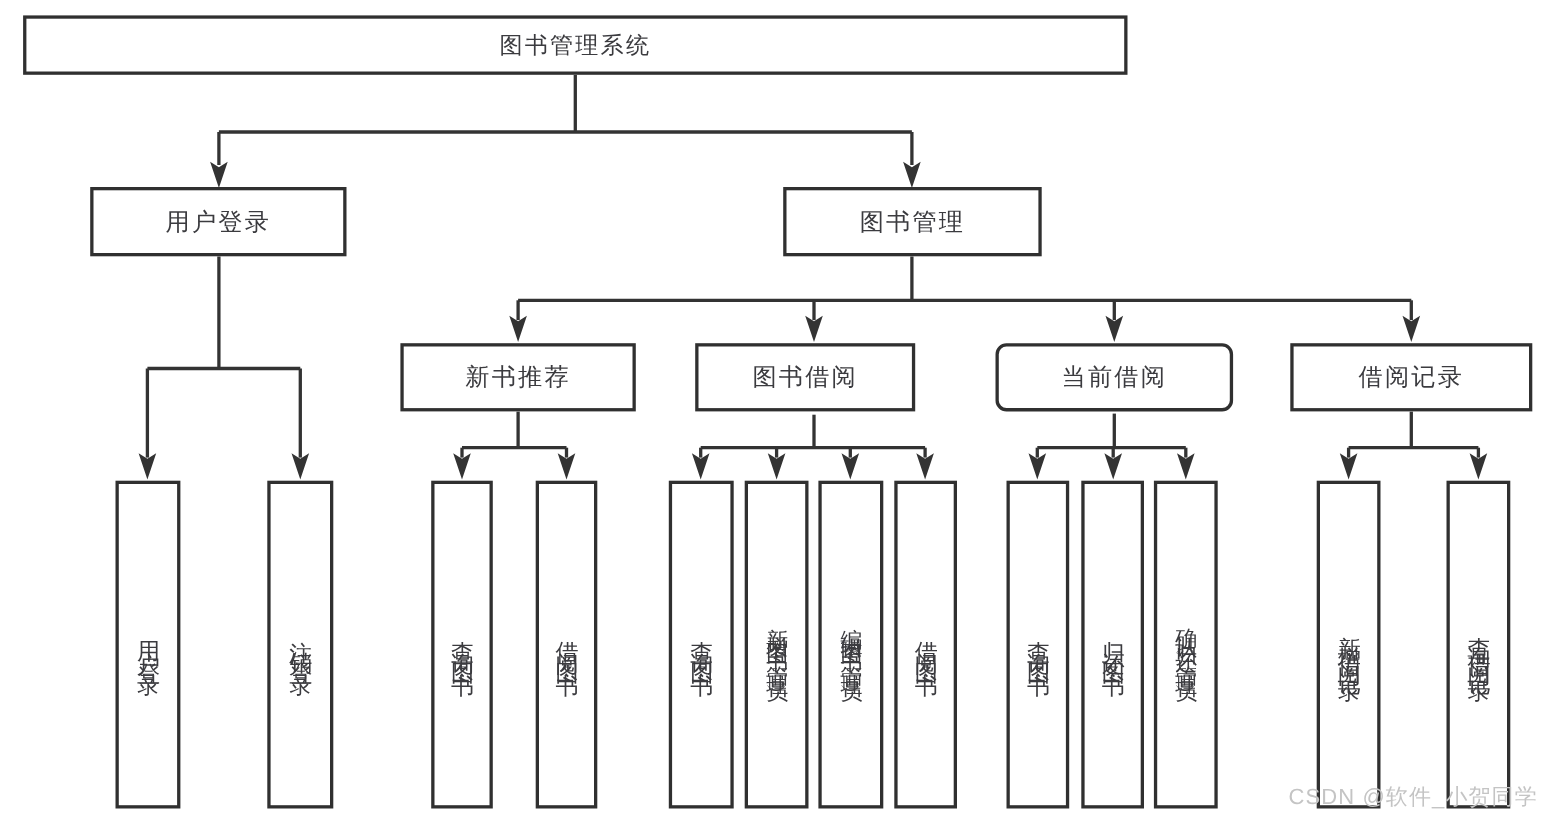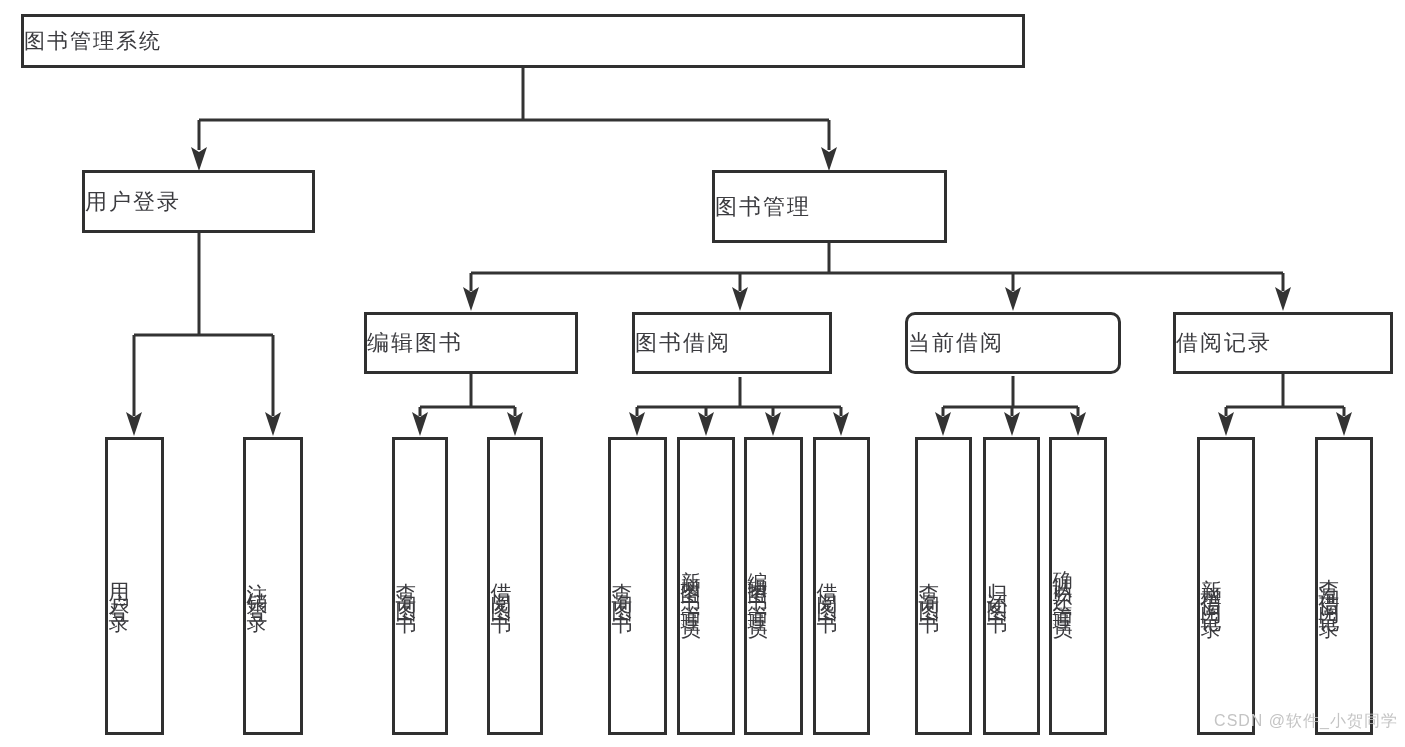--- a/index.html
+++ b/index.html
@@ -3,31 +3,31 @@
 <meta charset="utf-8">
 <style>
   html,body{margin:0;padding:0;background:#ffffff;}
   .canvas{
     position:relative;width:1405px;height:747px;background:#ffffff;overflow:hidden;
     font-family:"Liberation Sans","DejaVu Sans",sans-serif;color:#3b3b3f;
   }
   .connectors{position:absolute;left:0;top:0;width:1405px;height:747px;z-index:1;}
   .box{
     position:absolute;box-sizing:border-box;border:3px solid #303030;background:#ffffff;
-    display:flex;align-items:center;justify-content:flex-start;z-index:2;
+    display:flex;align-items:center;justify-content:center;z-index:2;
   }
   .hlabel{font-size:22px;letter-spacing:2px;white-space:nowrap;}
   .root .hlabel{font-size:21px;}
   .vtext{
     writing-mode:vertical-rl;text-orientation:mixed;
     font-size:21px;letter-spacing:10px;line-height:1.1;white-space:nowrap;
   }
   .watermark{
     position:absolute;right:7px;top:711px;z-index:3;
-    font-size:16px;color:#c4c4c4;letter-spacing:1px;white-space:nowrap;
+    font-size:20px;color:#c4c4c4;letter-spacing:1px;white-space:nowrap;
   }
 </style>
 </head>
 <body>
 
 <div class="canvas">
 
   <svg class="connectors" viewBox="0 0 1405 747" xmlns="http://www.w3.org/2000/svg">
     <g stroke="#333333" stroke-width="3" fill="none">
 
@@ -97,26 +97,26 @@
     </g>
   </svg>
 
   <div class="box root" style="left:21px;top:14px;width:1004px;height:54px;">
     <span class="hlabel">图书管理系统</span>
   </div>
 
   <div class="box" style="left:82px;top:170px;width:233px;height:63px;">
     <span class="hlabel">用户登录</span>
   </div>
-  <div class="box" style="left:712px;top:170px;width:235px;height:73px;">
+  <div class="box" style="left:712px;top:170px;width:235px;height:63px;">
     <span class="hlabel">图书管理</span>
   </div>
 
   <div class="box" style="left:364px;top:312px;width:214px;height:62px;">
-    <span class="hlabel">编辑图书</span>
+    <span class="hlabel">新书推荐</span>
   </div>
   <div class="box" style="left:632px;top:312px;width:200px;height:62px;">
     <span class="hlabel">图书借阅</span>
   </div>
   <div class="box" style="left:905px;top:312px;width:216px;height:62px;border-radius:10px;">
     <span class="hlabel">当前借阅</span>
   </div>
   <div class="box" style="left:1173px;top:312px;width:220px;height:62px;">
     <span class="hlabel">借阅记录</span>
   </div>

